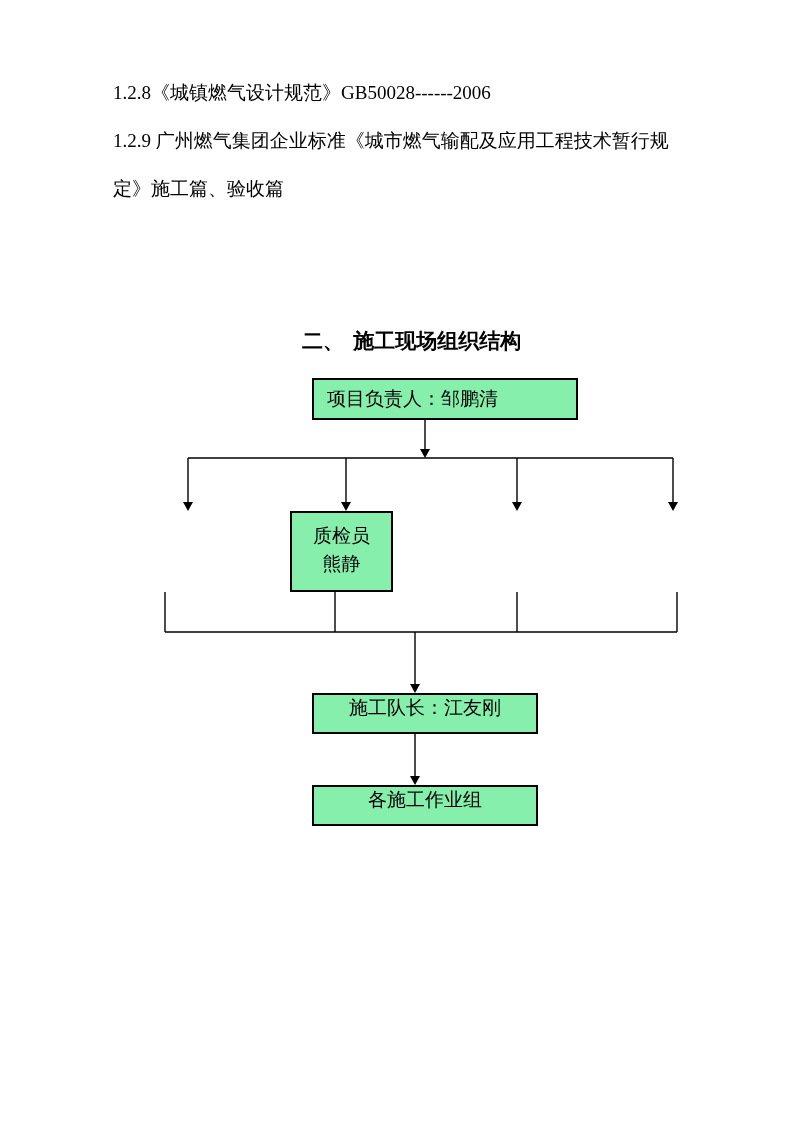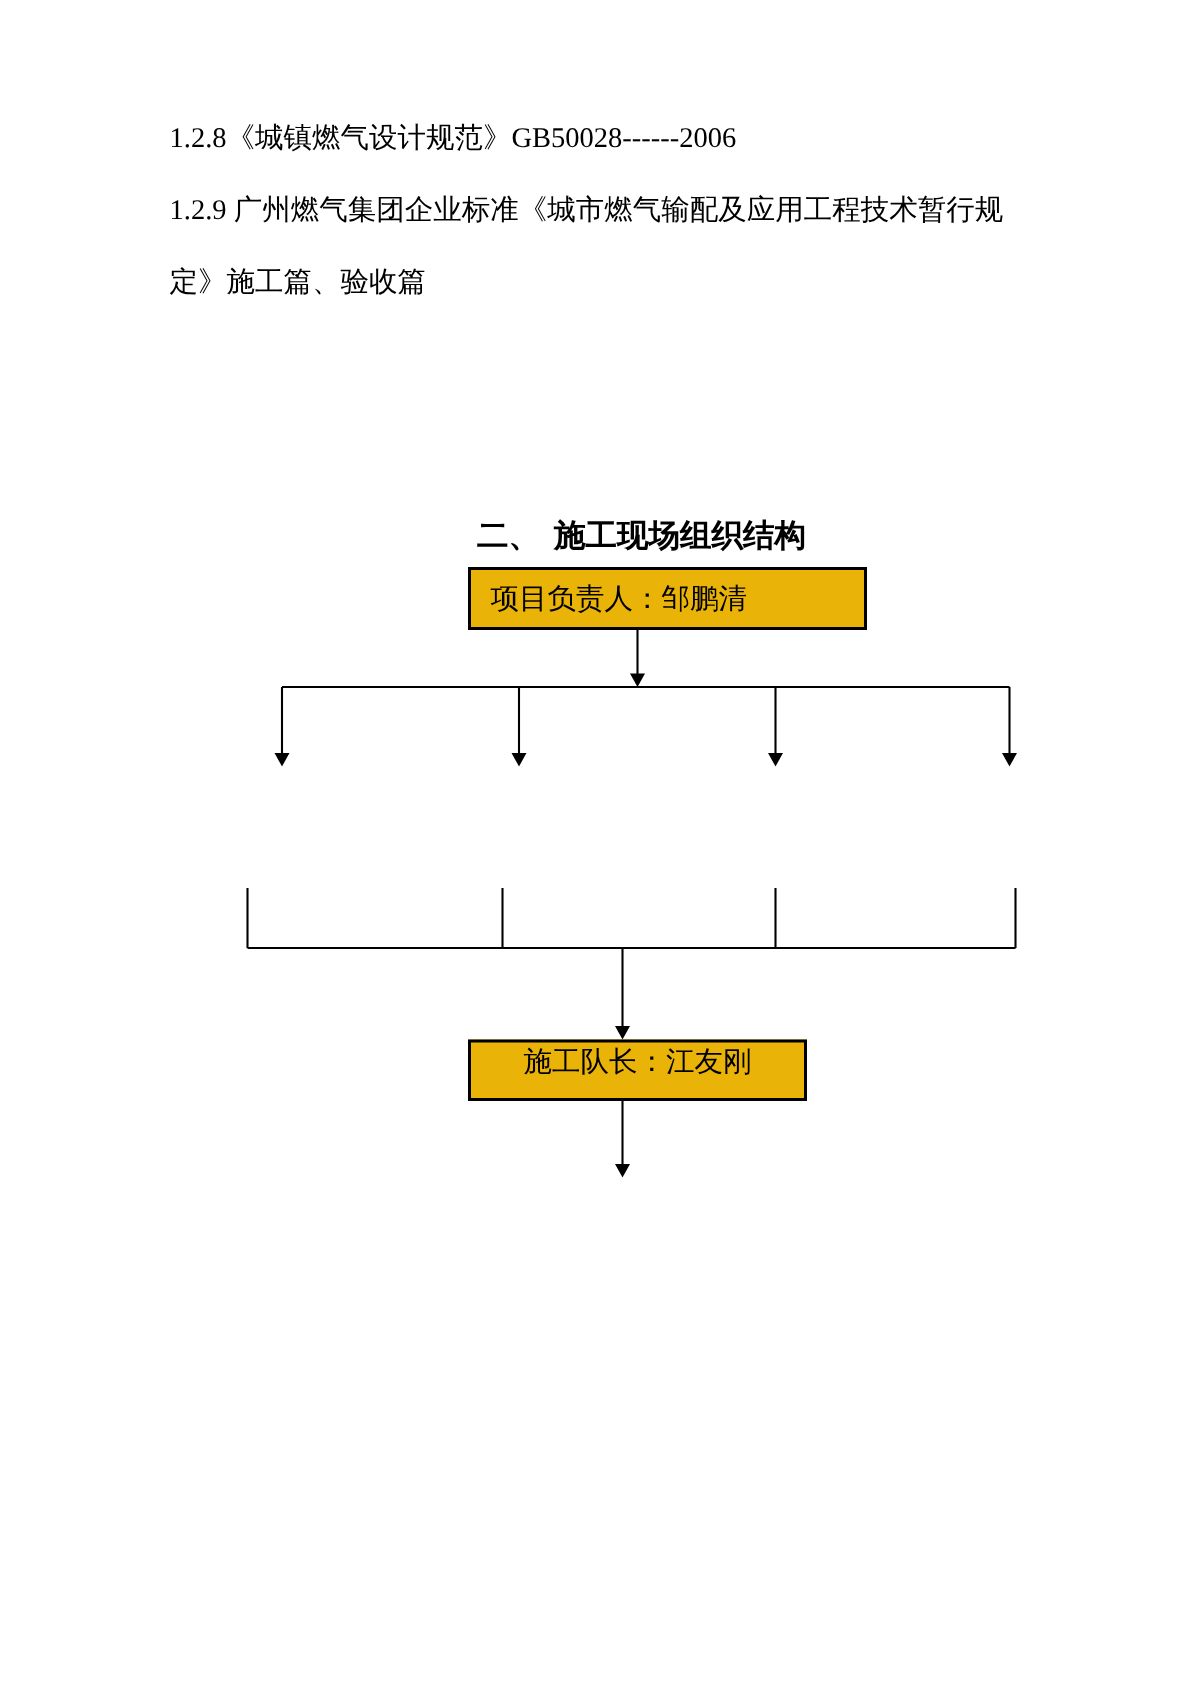--- a/index.html
+++ b/index.html
@@ -21,38 +21,38 @@
     line-height: 22px;
     white-space: nowrap;
   }
   .p1 { top: 82px; }
   .p2 { top: 130px; }
   .p3 { top: 178px; }
   .heading {
     position: absolute;
     left: 302px;
     top: 327px;
-    margin: 16px;
+    margin: 0;
     font-size: 21px;
     font-weight: bold;
     white-space: nowrap;
   }
   .heading .h-num { margin-right: 4px; }
   .connectors {
     position: absolute;
     left: 0; top: 0;
     width: 793px; height: 1122px;
   }
   .connectors line { stroke: #000000; stroke-width: 1.4; }
   .connectors polygon { fill: #000000; stroke: none; }
   .box {
     position: absolute;
     box-sizing: border-box;
     border: 2px solid #000000;
-    background: #eab308;
+    background: #86efac;
     font-size: 19px;
   }
   .leader-box {
     left: 312px; top: 378px; width: 266px; height: 42px;
     display: flex; align-items: center;
     padding-left: 13px;
   }
   .staff-box {
     top: 511px; height: 81px;
     display: flex; flex-direction: column;
@@ -118,23 +118,30 @@
       <line x1="415" y1="734" x2="415" y2="777"></line>
       <polygon points="410,776 420,776 415,785"></polygon>
     </g>
   </svg>
 
   <div class="box leader-box">
     <span>项目负责人：邹鹏清</span>
   </div>
 
 
+  <div class="box staff-box staff-2">
+    <span class="role">质检员</span>
+    <span class="name">熊静</span>
+  </div>
 
 
 
   <div class="box captain-box">
     <span>施工队长：江友刚</span>
   </div>
 
+  <div class="box groups-box">
+    <span>各施工作业组</span>
+  </div>
 
   <div class="footer">- 4 -</div>
 
 </div>
 
 </body></html>

